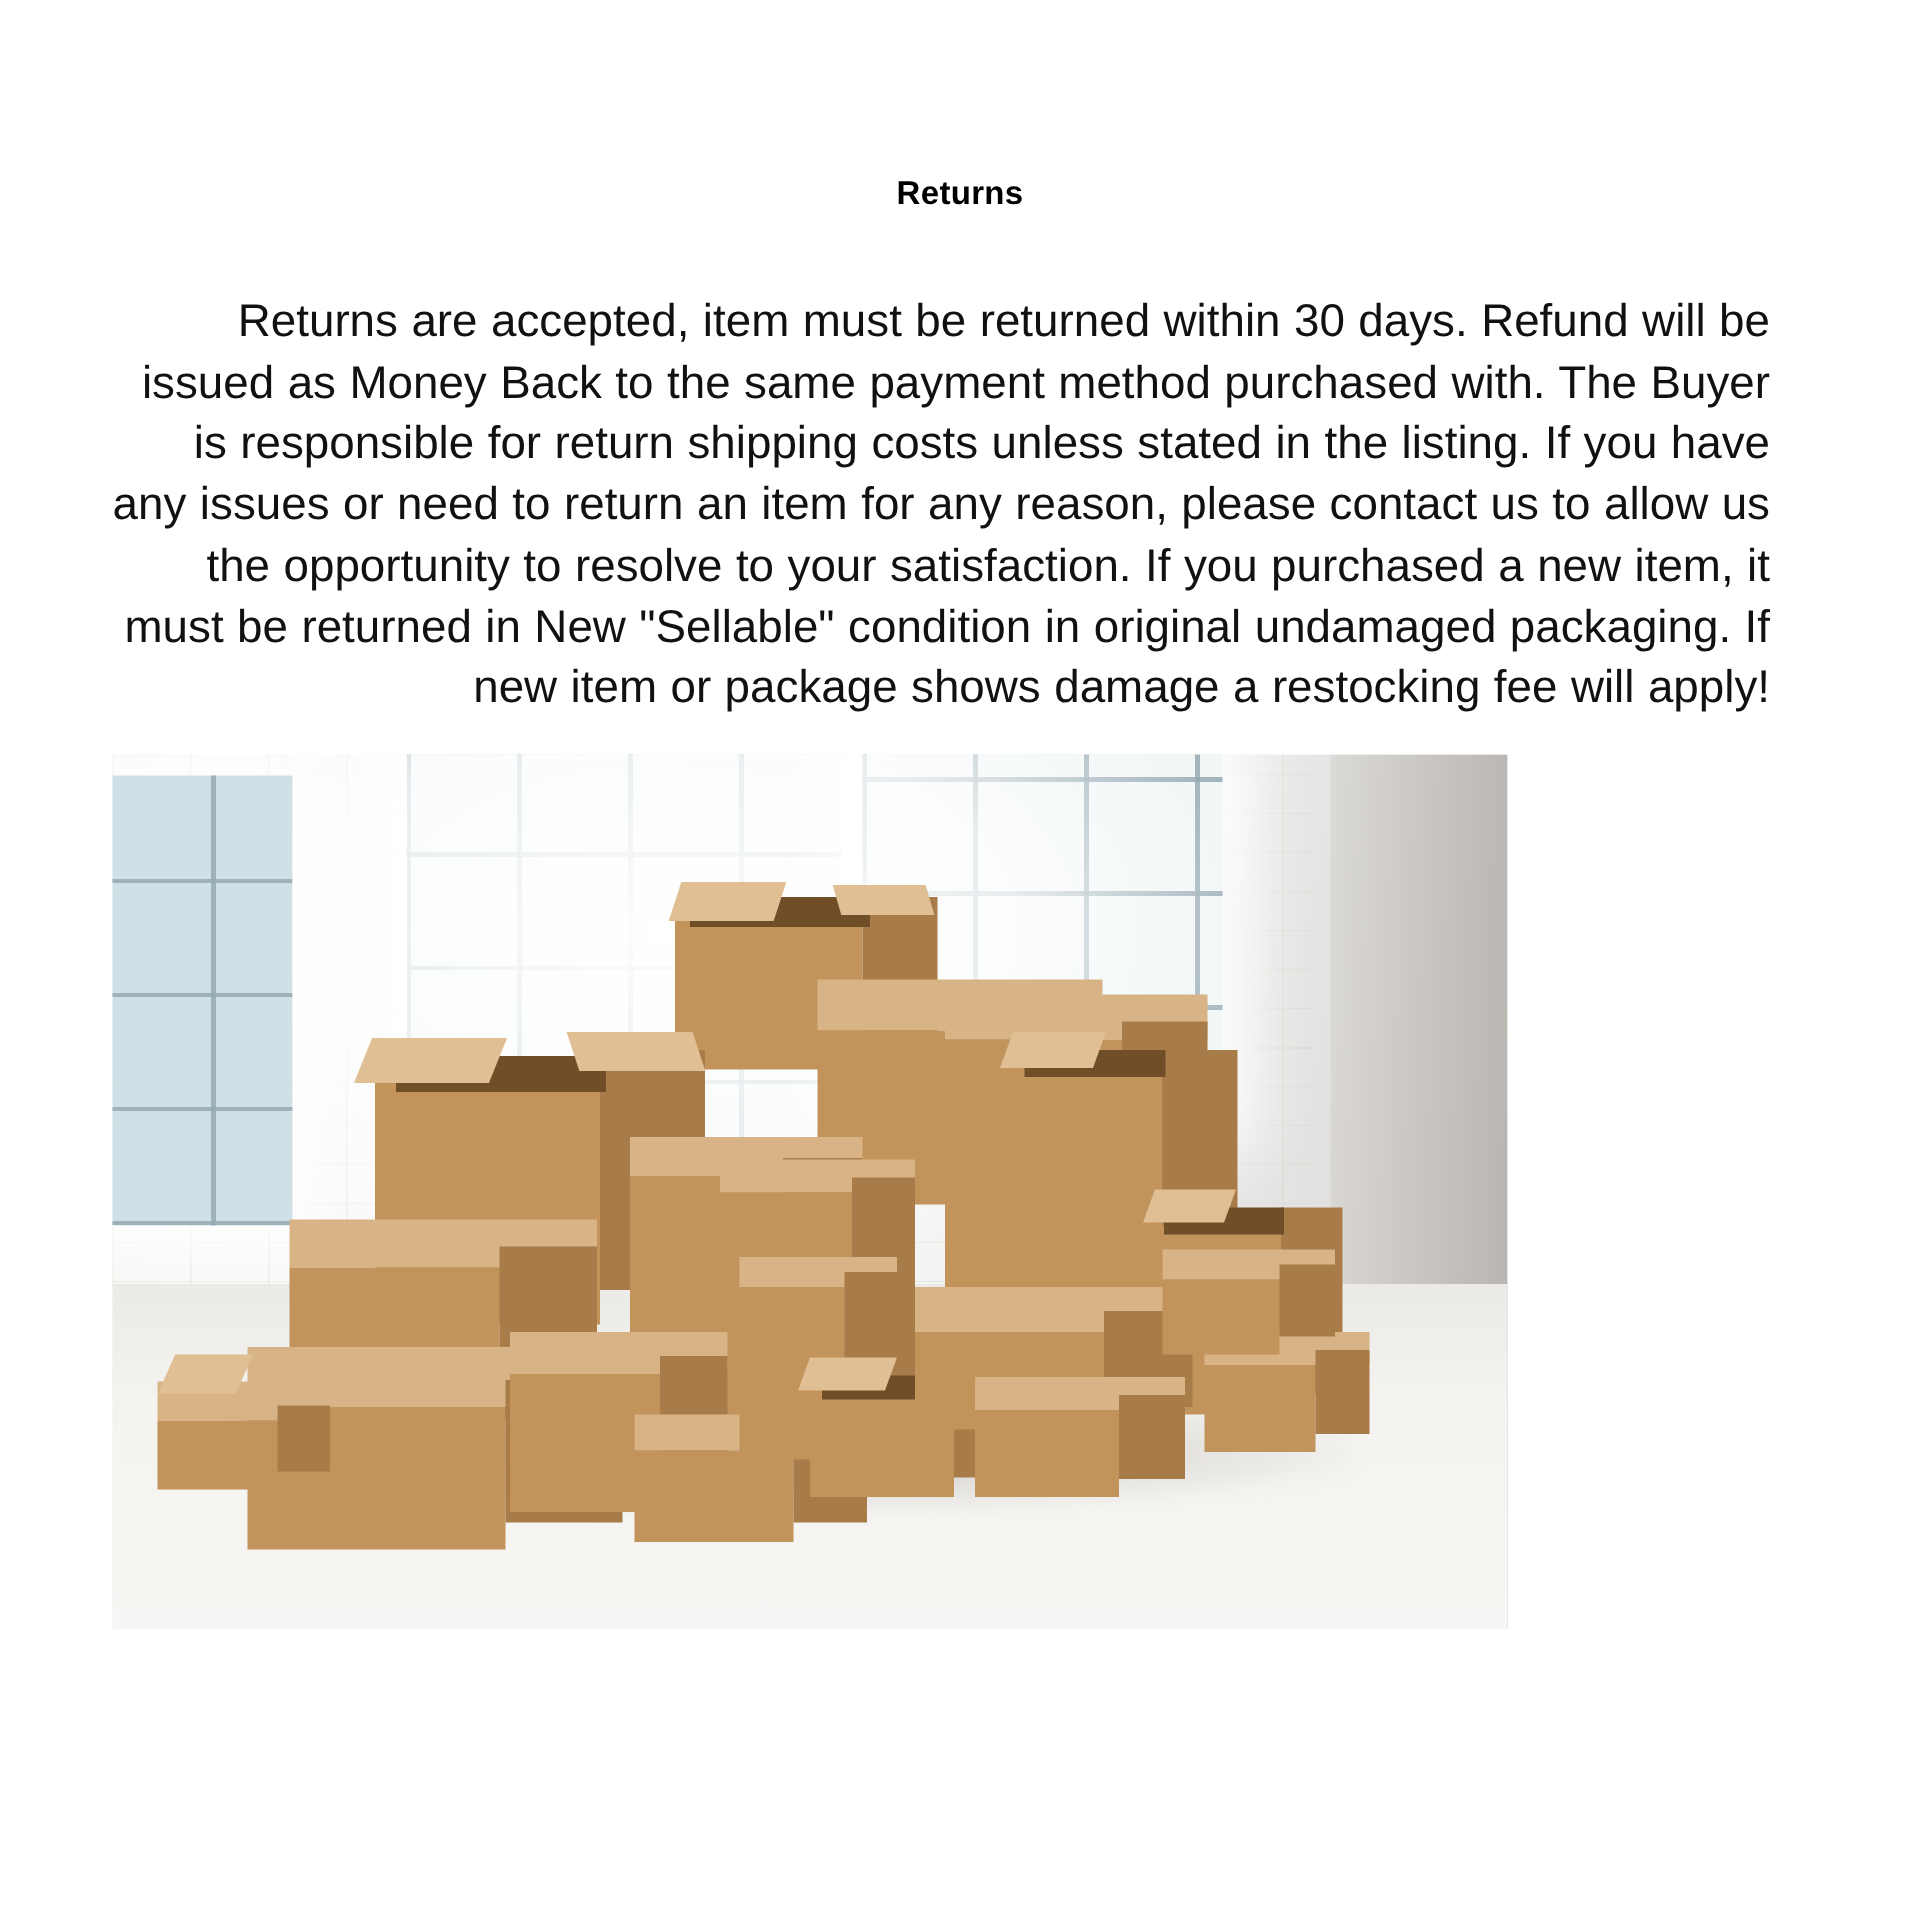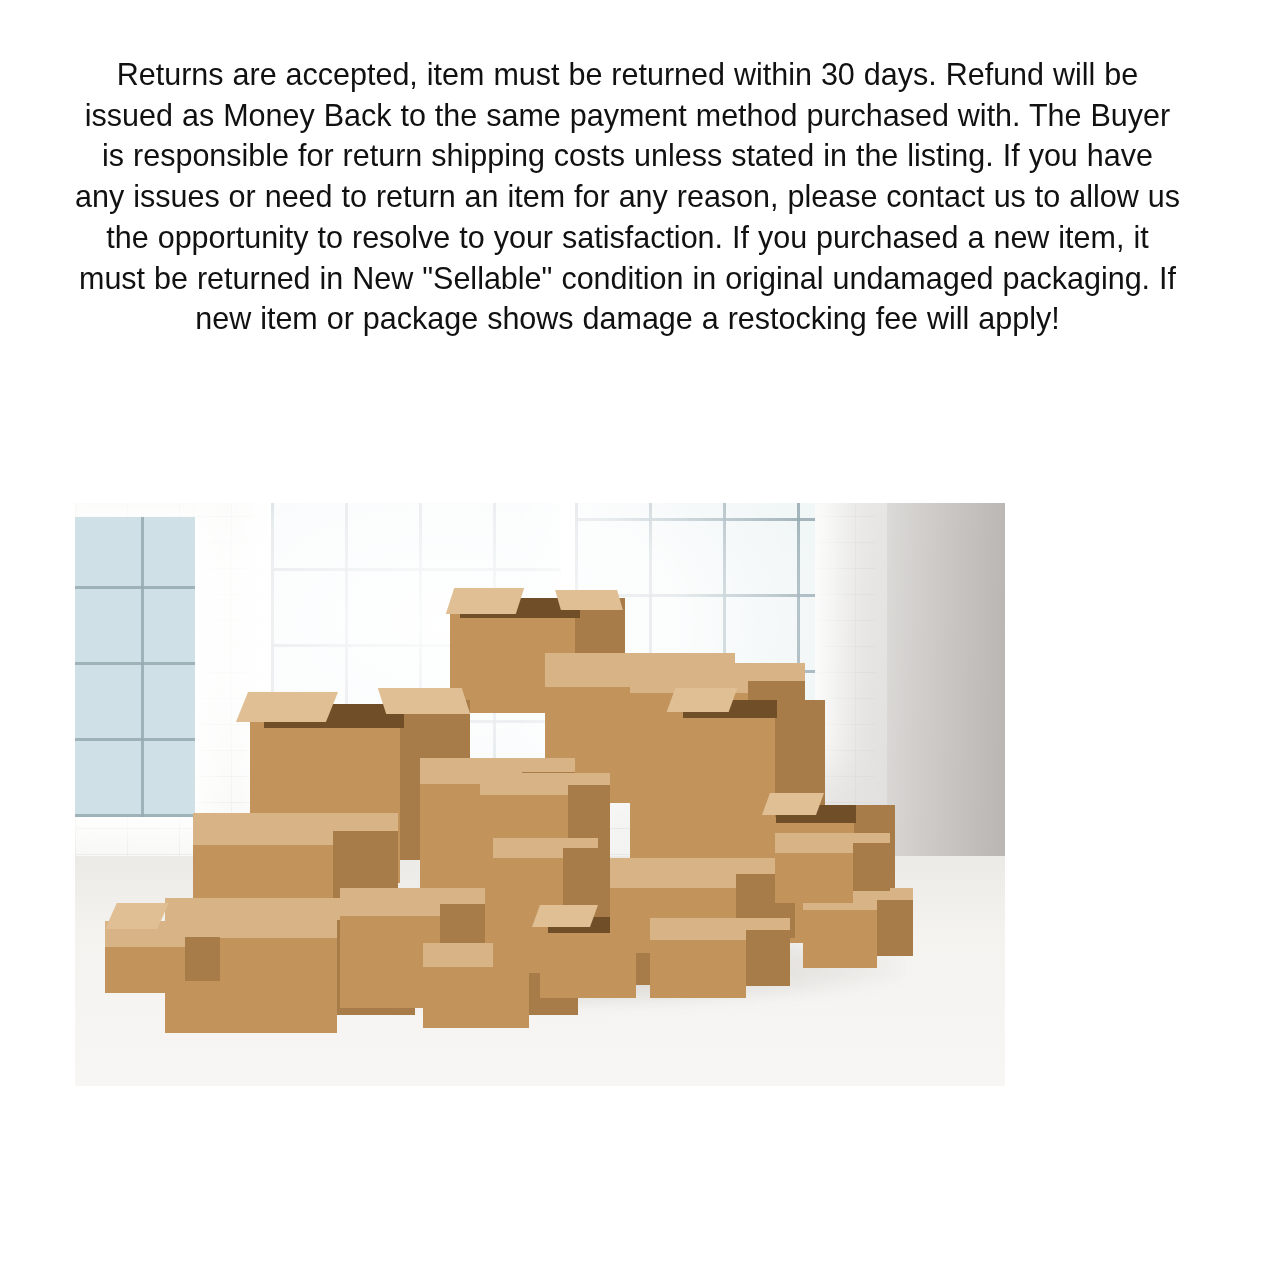--- a/index.html
+++ b/index.html
@@ -29,21 +29,21 @@
     padding-top: 118px;
     line-height: 1;
   }
   .body-text {
     margin: 0;
     padding: 54px 100px 0 75px;
     font-size: 30.5px;
     line-height: 1.335;
     font-weight: 400;
     color: #111111;
-    text-align: center;
+    text-align: right;
     word-spacing: 0.5px;
   }
   .photo-wrap {
     position: absolute;
     left: 75px;
     top: 503px;
     width: 930px;
     height: 583px;
     overflow: hidden;
     background: #f2f1ef;
@@ -125,20 +125,21 @@
   .front { background: #c2945c; }
   .side  { background: #a87c49; }
   .flap  { background: #e0bf94; }
   .inner { background: #6f4e28; }
 </style>
 </head>
 <body>
 
 <div class="page">
 
+  <h1 class="doc-title">Returns</h1>
 
   <p class="body-text">Returns are accepted, item must be returned within 30 days. Refund will be issued as Money Back to the same payment method purchased with. The Buyer is responsible for return shipping costs unless stated in the listing. If you have any issues or need to return an item for any reason, please contact us to allow us the opportunity to resolve to your satisfaction. If you purchased a new item, it must be returned in New "Sellable" condition in original undamaged packaging. If new item or package shows damage a restocking fee will apply!</p>
 
   <div class="photo-wrap">
     <div class="photo">
 
       <div class="wall"></div>
       <div class="brick"></div>
 
       <div class="window win-left">

